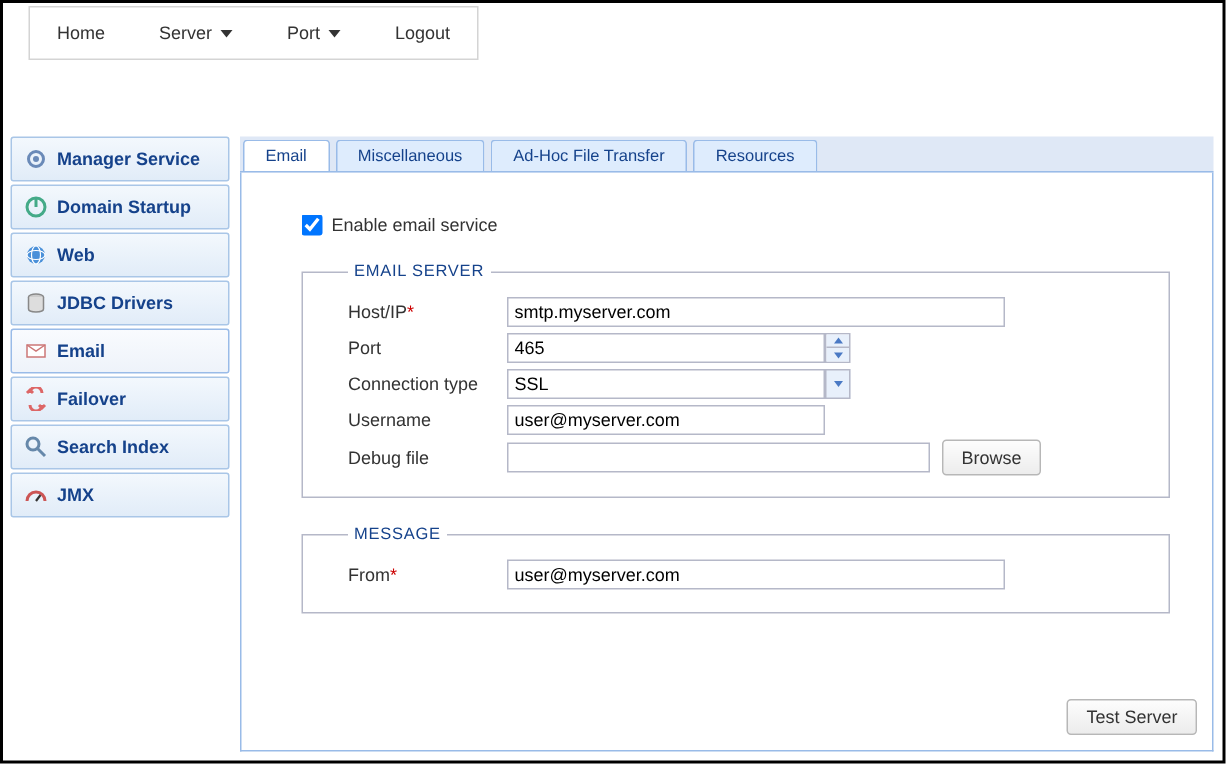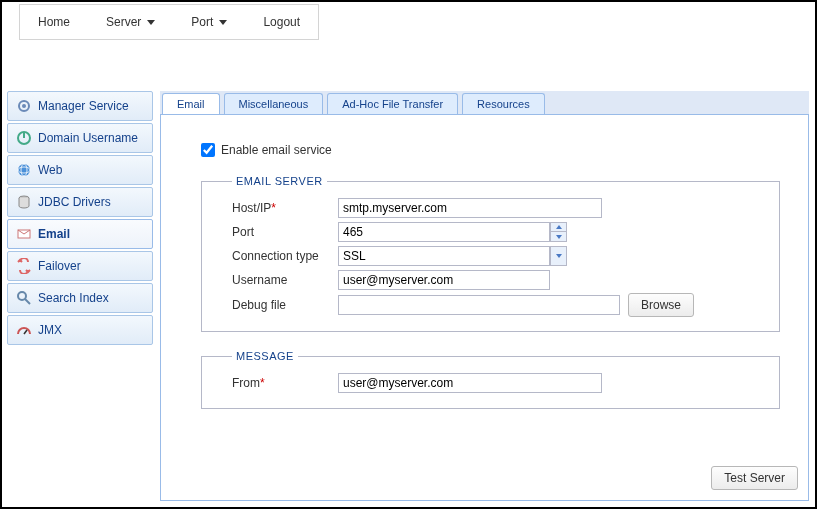--- a/index.html
+++ b/index.html
@@ -2,36 +2,36 @@
 <html><head>
 <meta charset="utf-8">
 <style>
 * { box-sizing: border-box; margin: 0; padding: 0; }
 body { font-family: Arial, Helvetica, sans-serif; font-size: 12px; background: #fff; color: #333; width: 817px; height: 509px; overflow: hidden; position: relative; border: 2px solid #000; }
 .topbar { position: absolute; top: 2px; left: 17px; right: 0; height: 36px; }
 .topmenu { display: inline-flex; border: 1px solid #d4d4d4; background: #fff; }
 .topmenu-item { padding: 10px 18px; color: #333; cursor: pointer; display: flex; align-items: center; gap: 4px; }
 .caret-down { display: inline-block; width: 0; height: 0; border-left: 4px solid transparent; border-right: 4px solid transparent; border-top: 5px solid #333; margin-left: 2px; }
 .sidebar { position: absolute; top: 89px; left: 5px; width: 146px; }
-.side-item { display: flex; align-items: center; gap: 6px; padding: 6px 8px; border: 1px solid #a9c6e7; background: linear-gradient(#f3f8fd, #e1ecf8); color: #15428b; cursor: pointer; border-radius: 2px; margin-bottom: 2px; }
+.side-item { display: flex; align-items: center; gap: 6px; padding: 6px 8px; border: 1px solid #a9c6e7; background: linear-gradient(#f3f8fd, #e1ecf8); color: #15428b; cursor: pointer; border-radius: 2px; margin-bottom: 2px; font-weight: bold; }
 .side-item.active { border-color: #99bbe8; background: linear-gradient(#f9fbfe, #eef3fa); font-weight: bold; }
 .side-icon { width: 16px; height: 16px; flex: 0 0 16px; }
 .tabstrip { position: absolute; top: 89px; left: 158px; right: 6px; height: 24px; display: flex; gap: 4px; border-bottom: 1px solid #99bbe8; background: #dfe8f6; padding-left: 2px; }
 .tab { padding: 4px 14px; background: #deecfd; border: 1px solid #99bbe8; border-bottom: none; border-radius: 3px 3px 0 0; color: #15428b; cursor: pointer; margin-top: 2px; font-size: 11px; }
 .tab.active { background: #fff; font-weight: normal; }
 .content { position: absolute; top: 113px; left: 158px; right: 6px; bottom: 6px; border: 1px solid #99bbe8; border-top: none; padding: 28px 28px 10px 40px; }
 .checkline { display: flex; align-items: center; gap: 6px; margin-bottom: 18px; }
 .checkline input { width: 14px; height: 14px; }
 fieldset { border: 1px solid #b5b8c8; padding: 10px 14px 12px 30px; margin-bottom: 18px; }
 legend { color: #15428b; font-weight: normal; padding: 0 4px; font-size: 11px; letter-spacing: 0.5px; }
 .row { display: flex; align-items: center; margin-bottom: 2px; min-height: 22px; }
 .lbl { width: 106px; color: #333; }
 .req { color: #c00; }
 .row input[type=text], .row input[type=password] { border: 1px solid #b5b8c8; padding: 2px 4px; height: 20px; width: 212px; font-size: 12px; font-family: inherit; }
-.row input.wide { width: 264px; }
+.row input.wide { width: 332px; }
 .row input.wide2 { width: 282px; }
 .spinner { display: flex; }
 .spinner input { width: 62px; border-right: none; }
 .spinbtns { display: flex; flex-direction: column; border: 1px solid #b5b8c8; }
 .spinbtn { width: 15px; height: 9px; background: #e8f0fb; display: flex; align-items: center; justify-content: center; cursor: pointer; }
 .spinbtn:first-child { border-bottom: 1px solid #b5b8c8; }
 .arrow-up { width: 0; height: 0; border-left: 3px solid transparent; border-right: 3px solid transparent; border-bottom: 4px solid #4a79c4; }
 .arrow-down { width: 0; height: 0; border-left: 3px solid transparent; border-right: 3px solid transparent; border-top: 4px solid #4a79c4; }
 .combo { display: flex; }
 .combo input { width: 62px; border-right: none; }
@@ -68,21 +68,21 @@
         <circle cx="8" cy="8" r="5" fill="none" stroke="#6a8ab8" stroke-width="2"></circle>
         <circle cx="8" cy="8" r="2" fill="#6a8ab8"></circle>
       </svg>
     <span>Manager Service</span>
   </div>
   <div class="side-item">
     <svg class="side-icon" viewBox="0 0 16 16">
         <circle cx="8" cy="8" r="6" fill="none" stroke="#4a8" stroke-width="2"></circle>
         <line x1="8" y1="2" x2="8" y2="8" stroke="#4a8" stroke-width="2"></line>
       </svg>
-    <span>Domain Username</span>
+    <span>Domain Startup</span>
   </div>
   <div class="side-item">
     <svg class="side-icon" viewBox="0 0 16 16">
         <circle cx="8" cy="8" r="6" fill="#4a90d9"></circle>
         <ellipse cx="8" cy="8" rx="6" ry="3" fill="none" stroke="#fff" stroke-width="0.8"></ellipse>
         <ellipse cx="8" cy="8" rx="3" ry="6" fill="none" stroke="#fff" stroke-width="0.8"></ellipse>
       </svg>
     <span>Web</span>
   </div>
   <div class="side-item">

